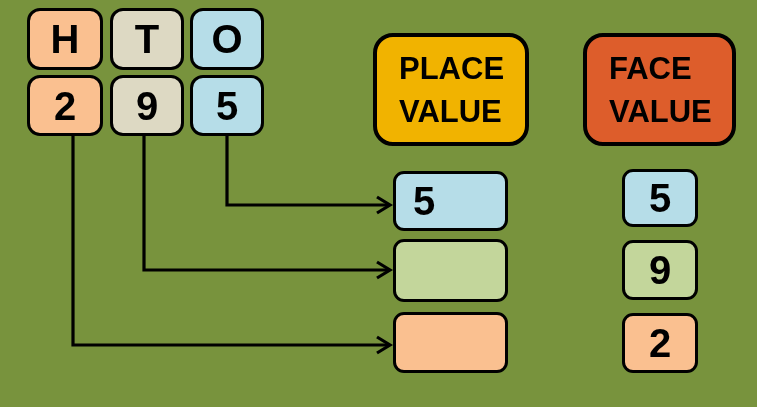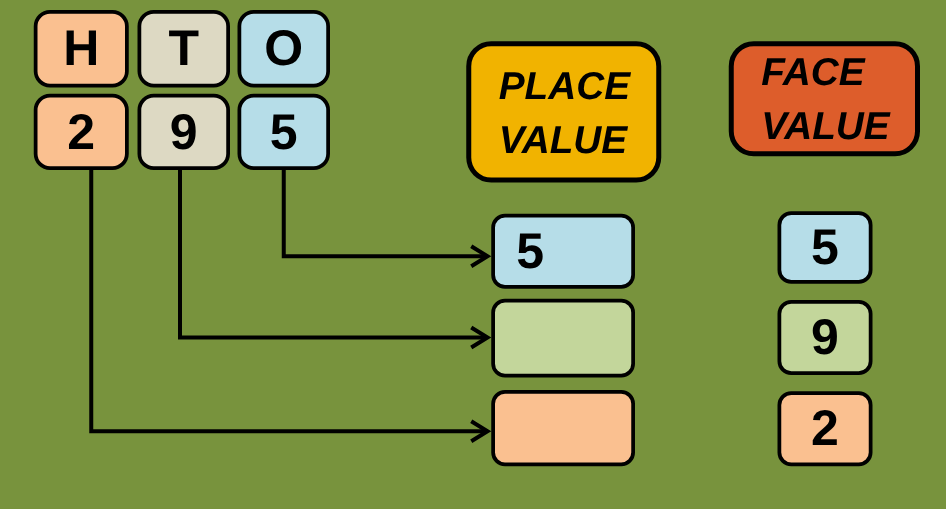--- a/index.html
+++ b/index.html
@@ -45,24 +45,23 @@
     position: absolute;
     box-sizing: border-box;
     border: 4px solid #000;
     border-radius: 20px;
     display: flex;
     flex-direction: column;
     justify-content: center;
     padding-left: 22px;
     font-size: 31px;
     line-height: 43px;
-    font-style: italic;
   }
   .pv-header { left: 373px; top: 33px; width: 156px; height: 113px; background: #F1B300; }
-  .fv-header { left: 583px; top: 33px; width: 153px; height: 92px; background: #DD5D2B; }
+  .fv-header { left: 583px; top: 33px; width: 153px; height: 113px; background: #DD5D2B; }
 
   
   .pv-box {
     left: 393px;
     width: 115px;
     border-radius: 11px;
     justify-content: flex-start;
     padding-left: 17px;
   }
   .pv-1 { top: 171px; height: 60px; }

